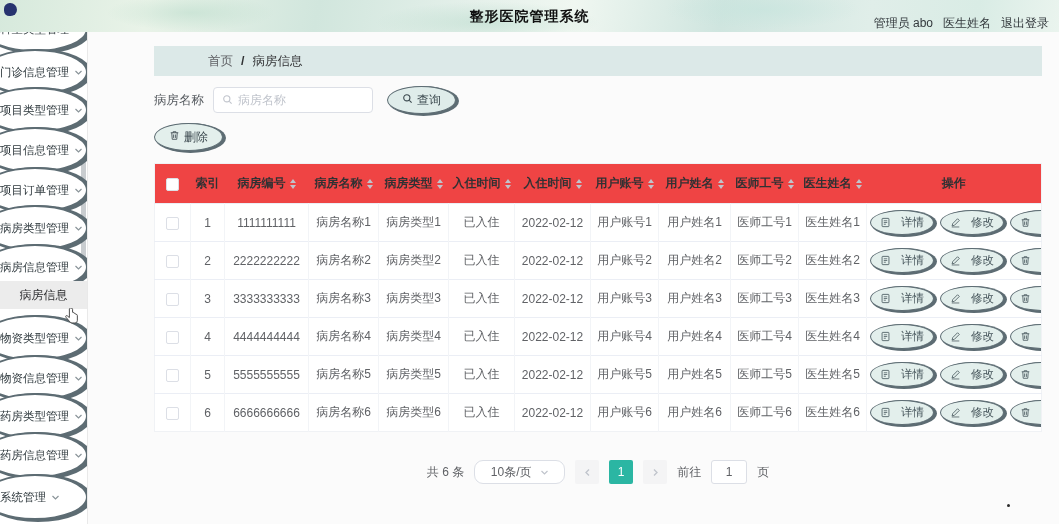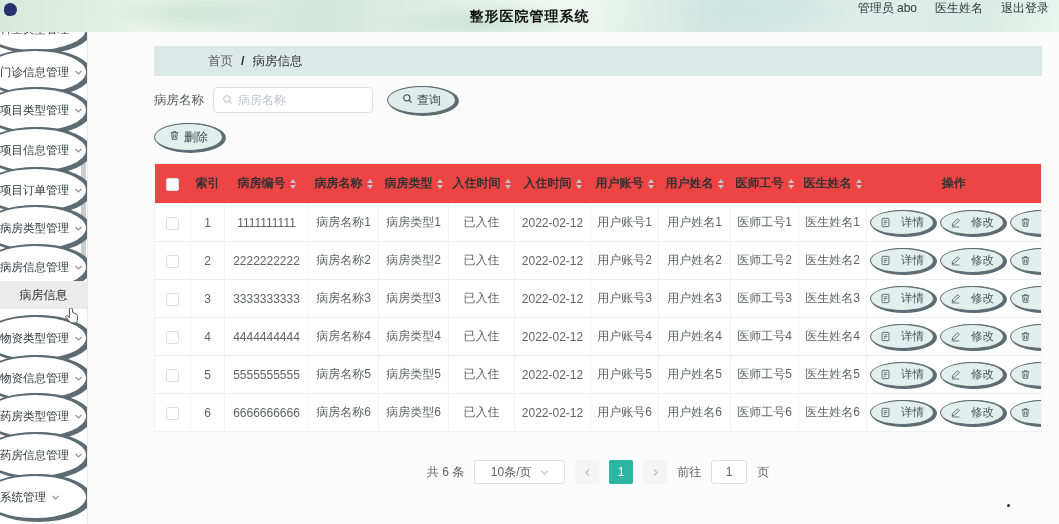--- a/index.html
+++ b/index.html
@@ -9,21 +9,21 @@
   
   .header { position:relative; height:32px;
     background:
       radial-gradient(120px 26px at 18% 40%, rgba(186,220,203,.55), transparent 70%),
       radial-gradient(160px 30px at 46% 70%, rgba(173,213,196,.45), transparent 70%),
       radial-gradient(140px 28px at 72% 30%, rgba(197,228,221,.6), transparent 70%),
       linear-gradient(100deg,#d6e9dc 0%,#e9f3e8 14%,#d1e6dd 30%,#e4f0ea 44%,#f0f7f1 54%,#cfe5df 68%,#e0eee9 82%,#d9ece5 92%,#eaf4ee 100%);
   }
   .logo { position:absolute; left:4px; top:3px; width:13px; height:13px; background:#27336f; border-radius:46% 54% 50% 42%; }
   .title { position:absolute; left:0; right:0; text-align:center; line-height:32px; font-size:14px; font-weight:bold; color:#101010; letter-spacing:1px; }
-  .header-right { position:absolute; right:10px; top:0; height:32px; display:flex; align-items:flex-start; gap:18px; font-size:12px; color:#32383c; z-index:2; }
+  .header-right { position:absolute; right:10px; top:0; height:32px; display:flex; align-items:flex-end; gap:10px; font-size:12px; color:#32383c; z-index:2; }
   .header-right span { cursor:pointer; white-space:nowrap; }
 
   
   .layout { display:flex; height:492px; }
 
   
   .sidebar { position:relative; width:88px; flex:none; background:#fff; border-right:1px solid #e9e9e9; overflow:hidden; }
   .side-oval { position:absolute; left:-18px; width:106px; height:46px; background:#fff;
     border:2px solid #5d6c73; border-radius:50%; box-shadow:3px 1px 0 1px #5d6c73;
     display:flex; align-items:center; padding-left:16px; gap:4px; font-size:11.5px; color:#2e383d; cursor:pointer; white-space:nowrap; }
@@ -65,21 +65,21 @@
   .caret .up { border-bottom:4px solid #c0c4cc; }
   .caret .down { border-top:4px solid #c0c4cc; }
   input[type="checkbox"] { appearance:none; -webkit-appearance:none; width:13px; height:13px; border:1px solid #dcdfe6; border-radius:2px; background:#fff; cursor:pointer; vertical-align:middle; }
   .action-btn { height:25px; padding:0 9px; margin:0 3px; border:1.5px solid #5d6c73; border-radius:50%;
     box-shadow:2px 1px 0 1px #5d6c73; background:#e3efec; display:inline-flex; align-items:center; gap:10px;
     font-size:11.5px; color:#47565c; cursor:pointer; font-family:inherit; white-space:nowrap; }
   .action-btn .ic { display:inline-flex; }
 
   
   .pager { margin-top:28px; display:flex; align-items:center; justify-content:center; gap:10px; font-size:12px; color:#606266; }
-  .page-size { width:91px; height:24px; border:1px solid #dcdfe6; border-radius:3px; background:#fff; display:flex; align-items:center; justify-content:center; gap:8px; cursor:pointer; }
+  .page-size { width:91px; height:24px; border:1px solid #dcdfe6; border-radius:9px; background:#fff; display:flex; align-items:center; justify-content:center; gap:8px; cursor:pointer; }
   .page-size .chev { display:inline-flex; color:#c0c4cc; }
   .pg-btn { width:24px; height:24px; background:#f4f4f5; border-radius:2px; border:none; display:flex; align-items:center; justify-content:center; color:#c0c4cc; cursor:pointer; }
   .pg-cur { width:24px; height:24px; background:#2bb6a3; color:#fff; border-radius:2px; display:flex; align-items:center; justify-content:center; font-size:12px; cursor:pointer; }
   .goto-input { width:36px; height:24px; border:1px solid #dcdfe6; border-radius:3px; text-align:center; font-size:12px; color:#606266; outline:none; font-family:inherit; }
 
   .stray-dot { position:absolute; left:1007px; top:504px; width:3px; height:3px; background:#2b2b2b; border-radius:50%; }
 </style>
 </head>
 <body>
 

